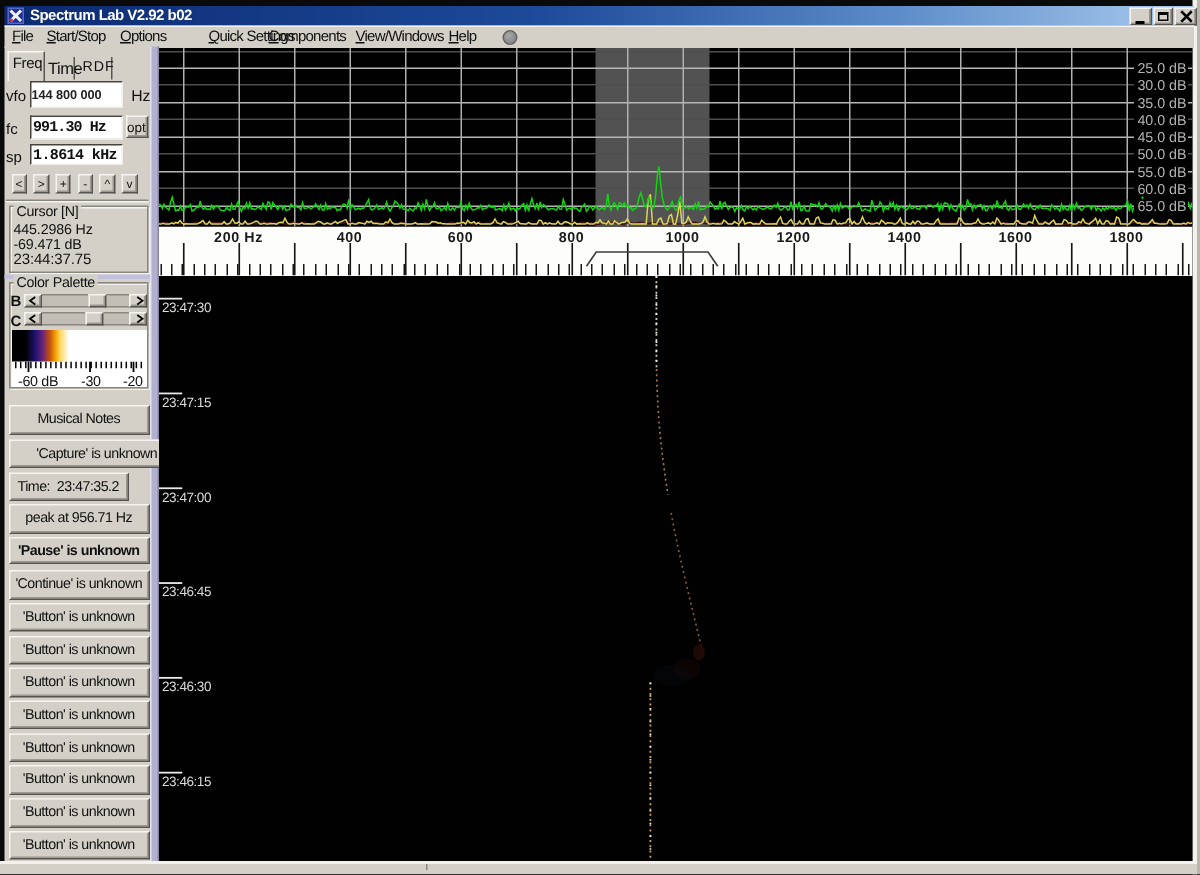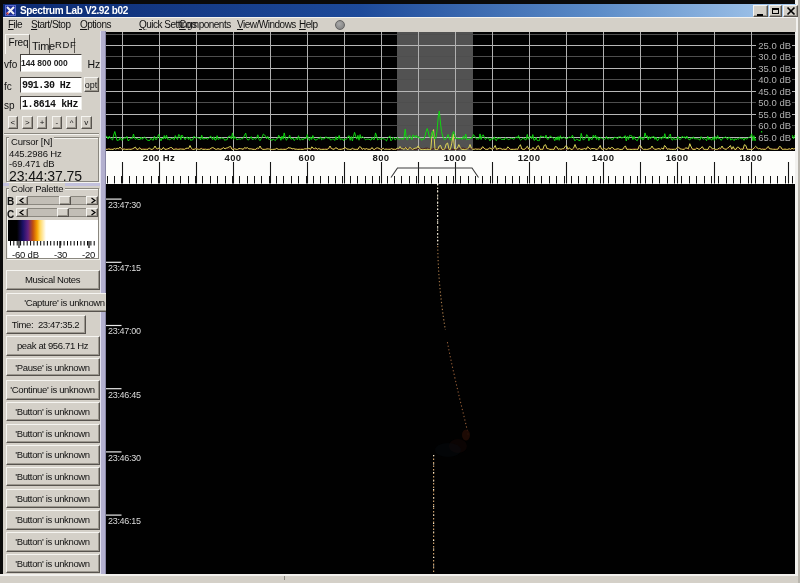--- a/index.html
+++ b/index.html
@@ -88,21 +88,21 @@
 <div class="abs btn3d" style="left:81px;top:115.5px;width:10.5px;height:13px;font-size:8px;line-height:12px;">v</div>
 
 <div class="abs" style="left:4px;top:133px;width:95px;height:1px;background:#8a877f;"></div>
 <div class="abs" style="left:4px;top:134px;width:95px;height:1px;background:#f4f3ef;"></div>
 
 <fieldset class="abs" style="left:6px;top:137px;width:93px;height:45px;border:1px solid #8a877f;box-shadow:1px 1px 0 #f4f3ef, inset 1px 1px 0 #f4f3ef;">
 </fieldset>
 <div class="abs lbl" style="left:9px;top:135.5px;background:#d4d0c8;padding:0 2px;font-size:9.5px;letter-spacing:-0.2px;">Cursor [N]</div>
 <div class="abs lbl" style="left:9px;top:148px;font-size:9.5px;letter-spacing:-0.1px;">445.2986 Hz</div>
 <div class="abs lbl" style="left:9px;top:158px;font-size:9.5px;letter-spacing:-0.1px;">-69.471 dB</div>
-<div class="abs lbl" style="left:9px;top:168px;font-size:14px;letter-spacing:-0.1px;">23:44:37.75</div>
+<div class="abs lbl" style="left:9px;top:168px;font-size:10px;letter-spacing:-0.1px;">23:44:37.75</div>
 
 <div class="abs" style="left:3px;top:182.5px;width:97px;height:3.5px;background:#c2c0dc;"></div>
 
 <fieldset class="abs" style="left:6px;top:188px;width:93px;height:71px;border:1px solid #8a877f;box-shadow:1px 1px 0 #f4f3ef, inset 1px 1px 0 #f4f3ef;"></fieldset>
 <div class="abs lbl" style="left:9px;top:182.5px;background:#d4d0c8;padding:0 2px;font-size:9.5px;letter-spacing:-0.2px;">Color Palette</div>
 <div class="abs lbl" style="left:7px;top:196px;font-weight:bold;">B</div>
 <div class="abs lbl" style="left:7px;top:208.5px;font-weight:bold;">C</div>
 
 <div class="abs" style="left:16px;top:195.5px;width:82px;height:9px;background:#c2beb6;border:1px solid #8a877f;"></div>
 <div class="abs btn3d" style="left:16px;top:195.5px;width:12px;height:9px;">
@@ -164,21 +164,21 @@
 <line x1="81" y1="0" x2="81" y2="7" stroke="#000" stroke-width="1.2"></line>
 </svg>
 <div class="abs" style="left:12px;top:249px;font-size:9.5px;letter-spacing:-0.2px;color:#111;">-60 dB</div>
 <div class="abs" style="left:54px;top:249px;font-size:9.5px;letter-spacing:-0.2px;color:#111;">-30</div>
 <div class="abs" style="left:82px;top:249px;font-size:9.5px;letter-spacing:-0.2px;color:#111;">-20</div>
 
 <div class="abs btn3d" style="left:5.5px;top:269.5px;width:94px;height:20.5px;font-size:9.5px;letter-spacing:-0.35px;white-space:nowrap;line-height:18.5px;">Musical Notes</div>
 <div class="abs btn3d" style="left:5.5px;top:292.9px;width:118px;height:19.5px;font-size:9.5px;letter-spacing:-0.35px;white-space:nowrap;line-height:17.5px;">'Capture' is unknown</div>
 <div class="abs btn3d" style="left:5.5px;top:314.8px;width:80px;height:19.5px;font-size:9.5px;letter-spacing:-0.35px;white-space:nowrap;line-height:17.5px;">Time:&nbsp; 23:47:35.2</div>
 <div class="abs btn3d" style="left:5.5px;top:336.4px;width:94px;height:19.5px;font-size:9.5px;letter-spacing:-0.35px;white-space:nowrap;line-height:17.5px;">peak at 956.71 Hz</div>
-<div class="abs btn3d" style="left:5.5px;top:358.3px;width:94px;height:18px;font-size:9.5px;letter-spacing:-0.35px;white-space:nowrap;line-height:17.5px;">'Pause' is unknown</div>
+<div class="abs btn3d" style="left:5.5px;top:358.3px;width:94px;height:18px;font-size:9.5px;letter-spacing:-0.35px;white-space:nowrap;line-height:17.5px;font-weight:bold;">'Pause' is unknown</div>
 <div class="abs btn3d" style="left:5.5px;top:380.0px;width:94px;height:19.5px;font-size:9.5px;letter-spacing:-0.35px;white-space:nowrap;line-height:17.5px;">'Continue' is unknown</div>
 <div class="abs btn3d" style="left:5.5px;top:401.8px;width:94px;height:19.5px;font-size:9.5px;letter-spacing:-0.35px;white-space:nowrap;line-height:17.5px;">'Button' is unknown</div>
 <div class="abs btn3d" style="left:5.5px;top:423.5px;width:94px;height:19.5px;font-size:9.5px;letter-spacing:-0.35px;white-space:nowrap;line-height:17.5px;">'Button' is unknown</div>
 <div class="abs btn3d" style="left:5.5px;top:445.2px;width:94px;height:19.5px;font-size:9.5px;letter-spacing:-0.35px;white-space:nowrap;line-height:17.5px;">'Button' is unknown</div>
 <div class="abs btn3d" style="left:5.5px;top:466.9px;width:94px;height:19.5px;font-size:9.5px;letter-spacing:-0.35px;white-space:nowrap;line-height:17.5px;">'Button' is unknown</div>
 <div class="abs btn3d" style="left:5.5px;top:488.6px;width:94px;height:19.5px;font-size:9.5px;letter-spacing:-0.35px;white-space:nowrap;line-height:17.5px;">'Button' is unknown</div>
 <div class="abs btn3d" style="left:5.5px;top:510.3px;width:94px;height:19.5px;font-size:9.5px;letter-spacing:-0.35px;white-space:nowrap;line-height:17.5px;">'Button' is unknown</div>
 <div class="abs btn3d" style="left:5.5px;top:532.0px;width:94px;height:19.5px;font-size:9.5px;letter-spacing:-0.35px;white-space:nowrap;line-height:17.5px;">'Button' is unknown</div>
 <div class="abs btn3d" style="left:5.5px;top:553.7px;width:94px;height:19.5px;font-size:9.5px;letter-spacing:-0.35px;white-space:nowrap;line-height:17.5px;">'Button' is unknown</div>
 

